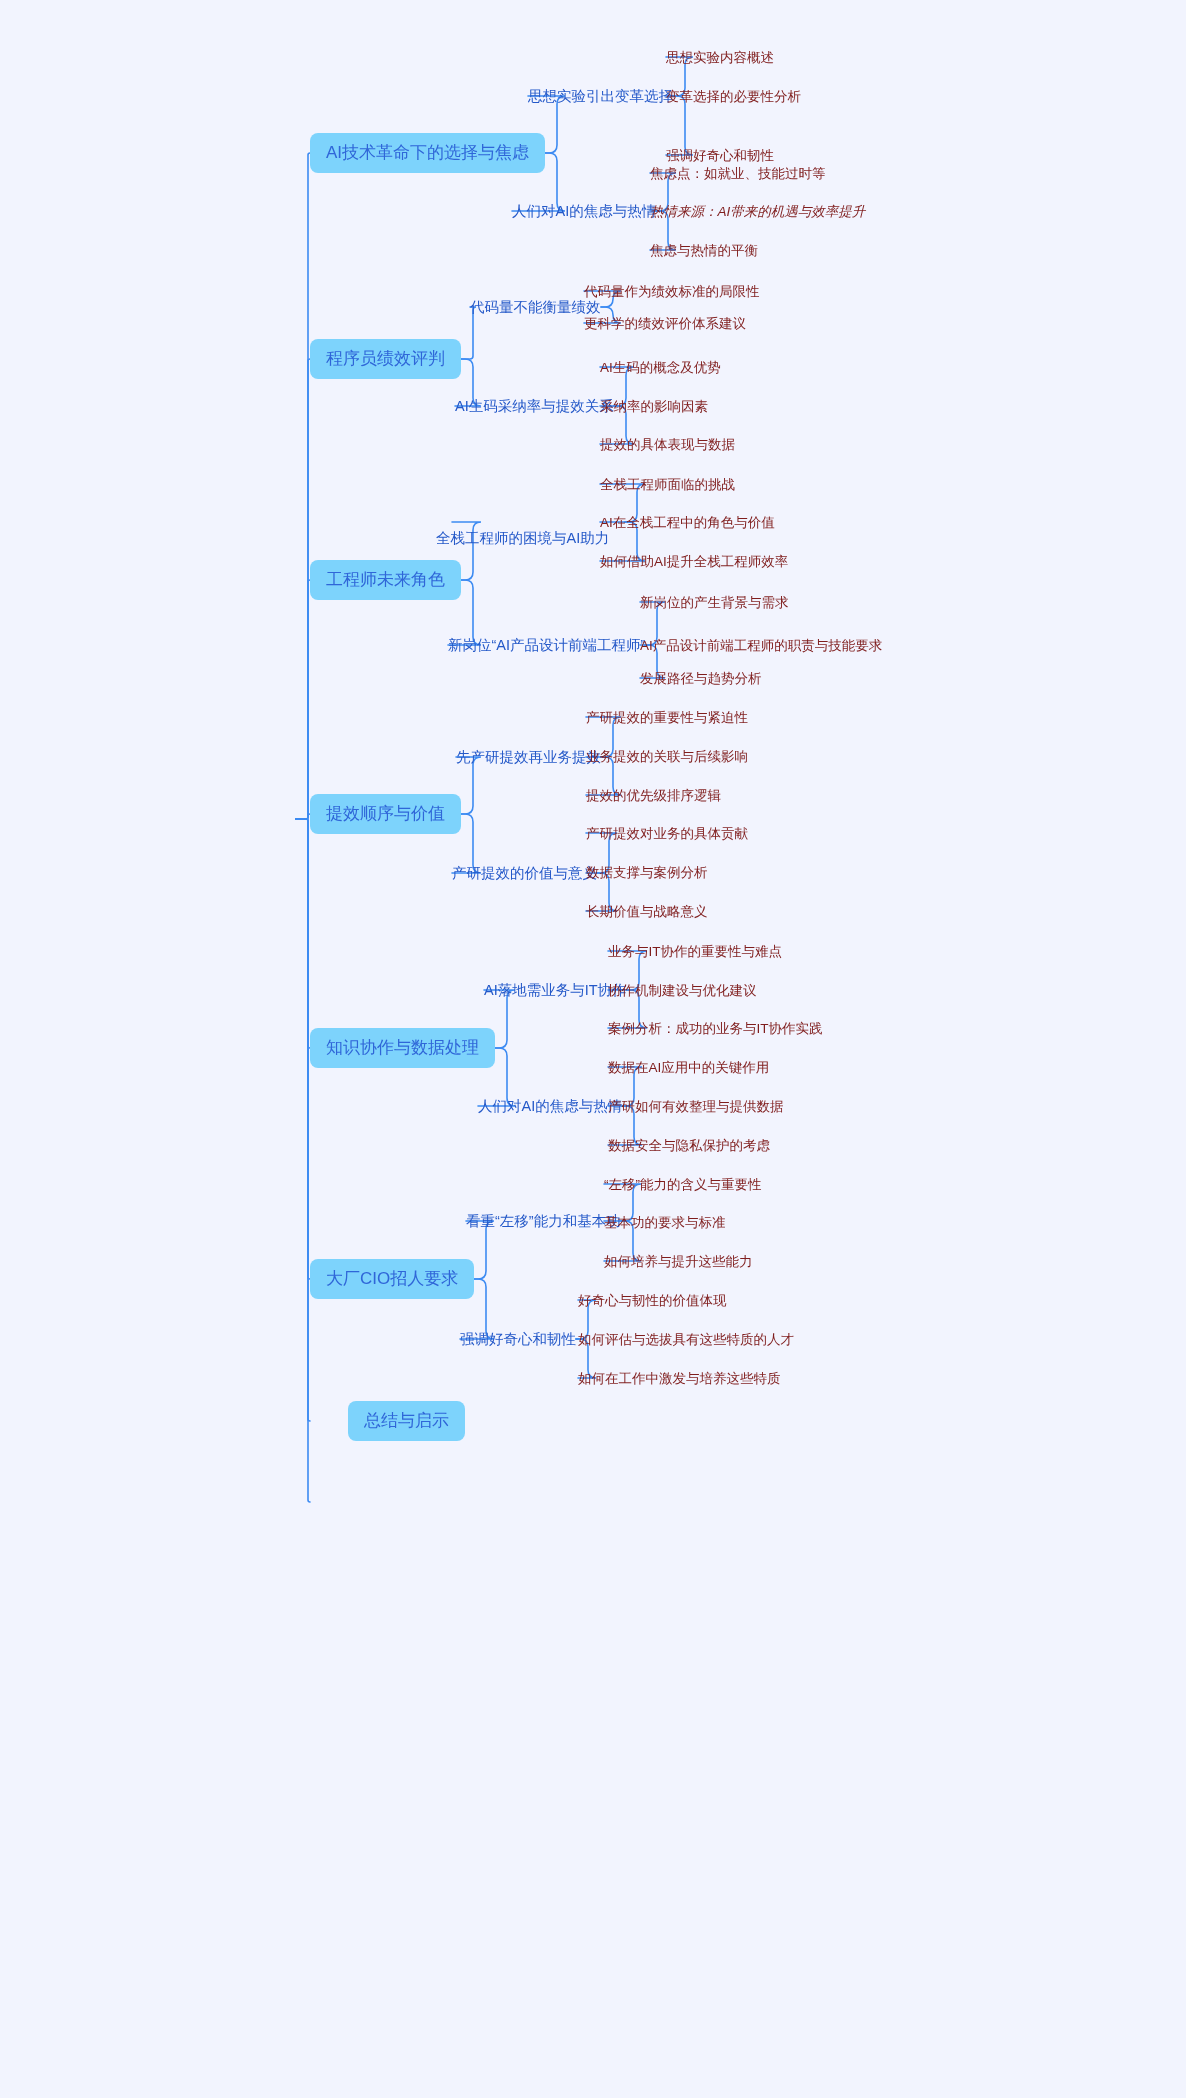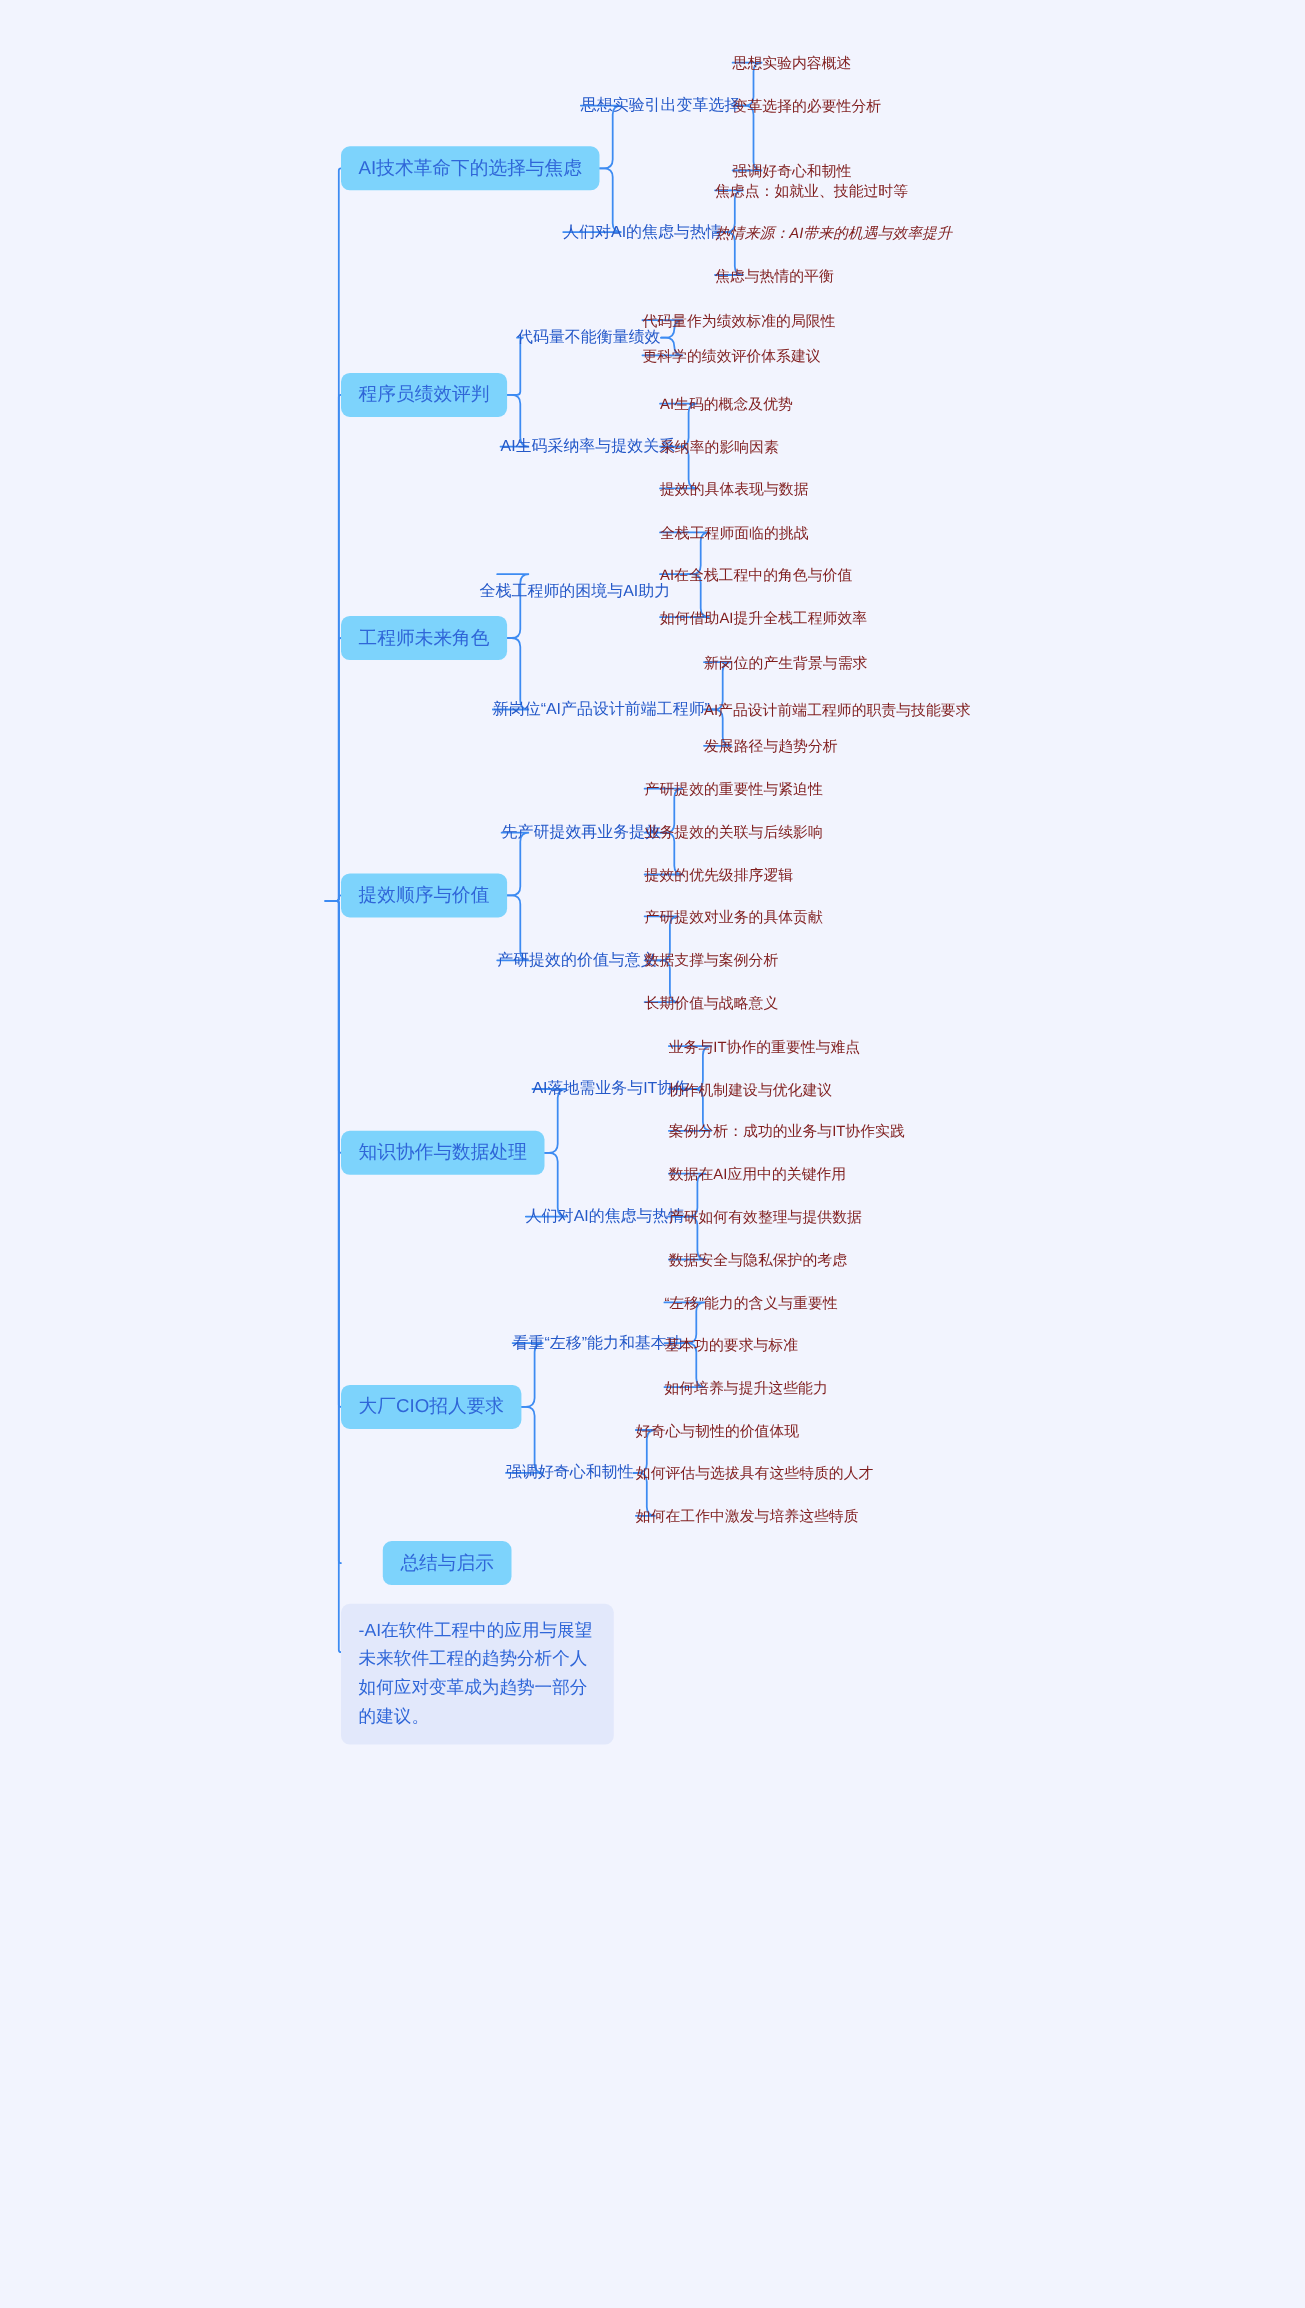--- a/index.html
+++ b/index.html
@@ -109,21 +109,20 @@
       <path d="M 576 1339 H 578" fill="none" stroke="#3d8bf2" stroke-width="1.6" stroke-linecap="round"></path>
       <path d="M 576 1339 H 580 Q 588 1339 588 1347 V 1370 Q 588 1378 596 1378 H 578" fill="none" stroke="#3d8bf2" stroke-width="1.6" stroke-linecap="round"></path>
     </svg>
     <div class="node lvl2" style="left: 310px; top: 133px;">AI技术革命下的选择与焦虑</div>
     <div class="node lvl2" style="left: 310px; top: 339px;">程序员绩效评判</div>
     <div class="node lvl2" style="left: 310px; top: 560px;">工程师未来角色</div>
     <div class="node lvl2" style="left: 310px; top: 794px;">提效顺序与价值</div>
     <div class="node lvl2" style="left: 310px; top: 1028px;">知识协作与数据处理</div>
     <div class="node lvl2" style="left: 310px; top: 1259px;">大厂CIO招人要求</div>
     <div class="node lvl2" style="left: 310px; top: 1401px; margin-left: 38px;">总结与启示</div>
-    <div class="node para" style="left: 310px; top: 1458px;">-AI在软件工程中的应用与展望未来软件工程的趋势分析个人如何应对变革成为趋势一部分的建议。</div>
     <div class="node lvl3" style="left: 528px; top: 86px;">思想实验引出变革选择</div>
     <div class="node leaf" style="left: 666px; top: 47.5px;">思想实验内容概述</div>
     <div class="node leaf" style="left: 666px; top: 86.5px;">变革选择的必要性分析</div>
     <div class="node leaf" style="left: 666px; top: 145.5px;">强调好奇心和韧性</div>
     <div class="node lvl3" style="left: 512px; top: 201px;">人们对AI的焦虑与热情</div>
     <div class="node leaf" style="left: 650px; top: 163.5px;">焦虑点：如就业、技能过时等</div>
     <div class="node leaf" style="left: 650px; top: 201.5px; font-style: italic;">热情来源：AI带来的机遇与效率提升</div>
     <div class="node leaf" style="left: 650px; top: 240.5px;">焦虑与热情的平衡</div>
     <div class="node lvl3" style="left: 470px; top: 297px;">代码量不能衡量绩效</div>
     <div class="node leaf" style="left: 584px; top: 281.5px;">代码量作为绩效标准的局限性</div>

